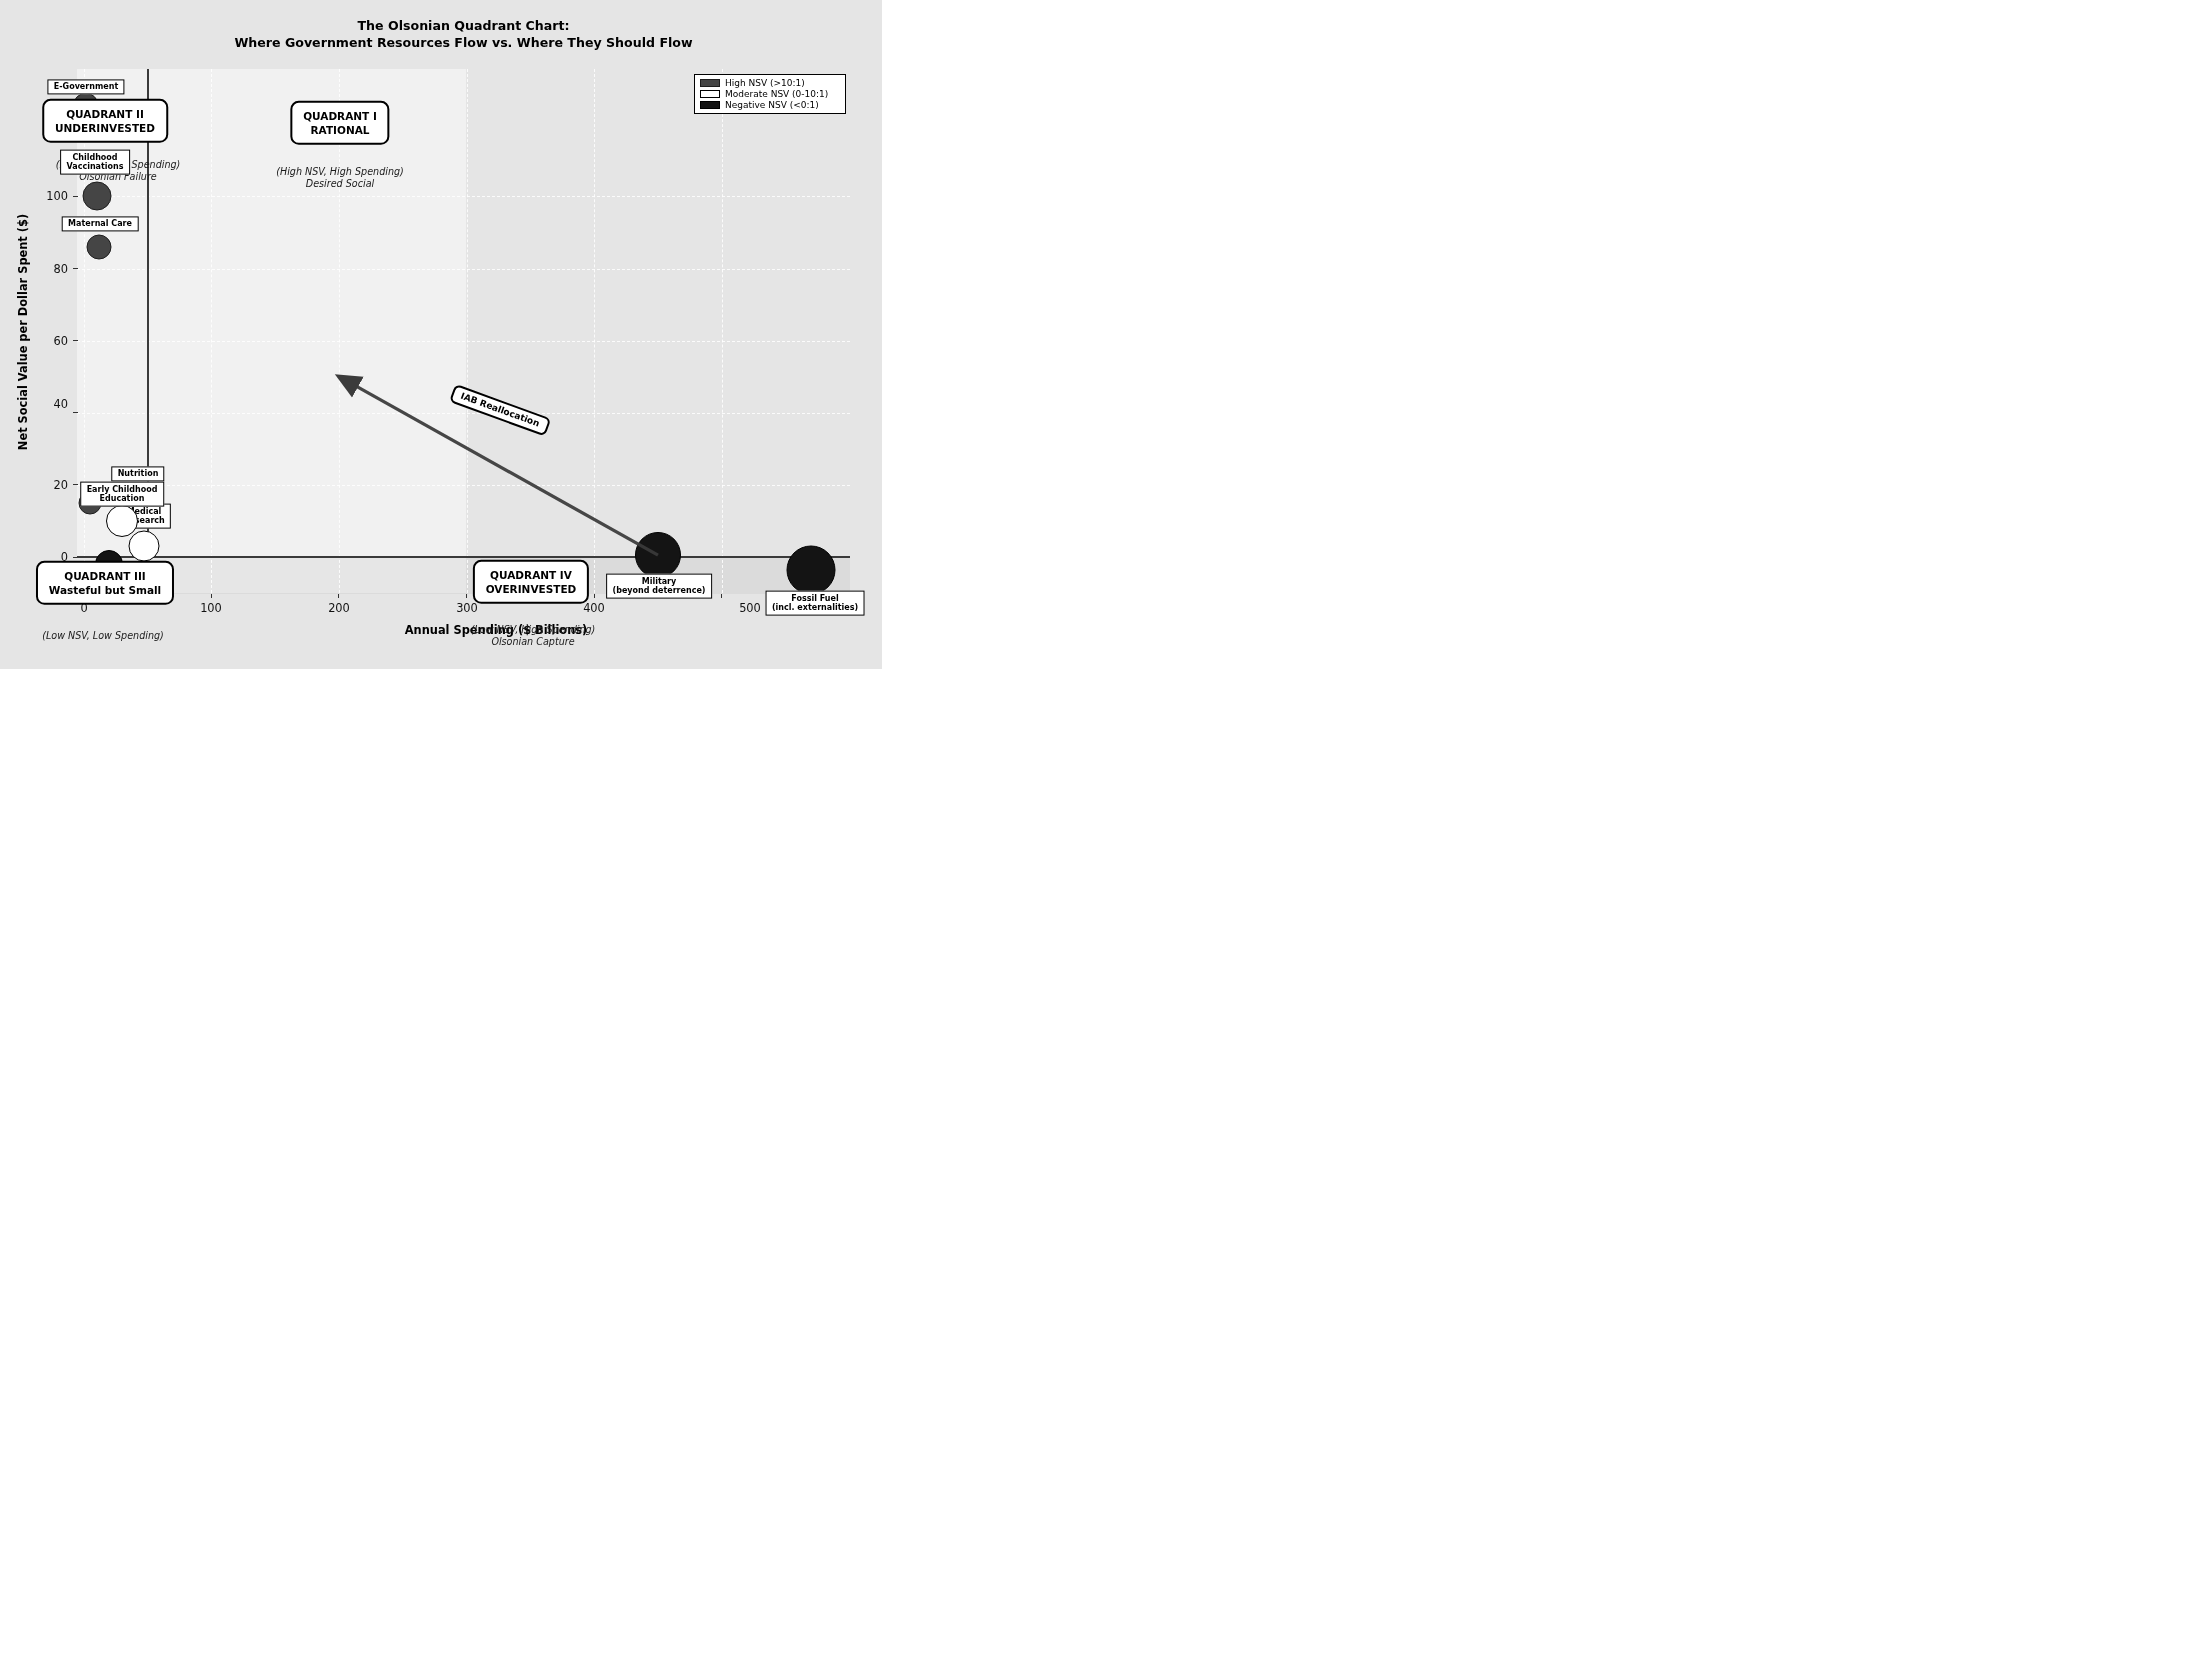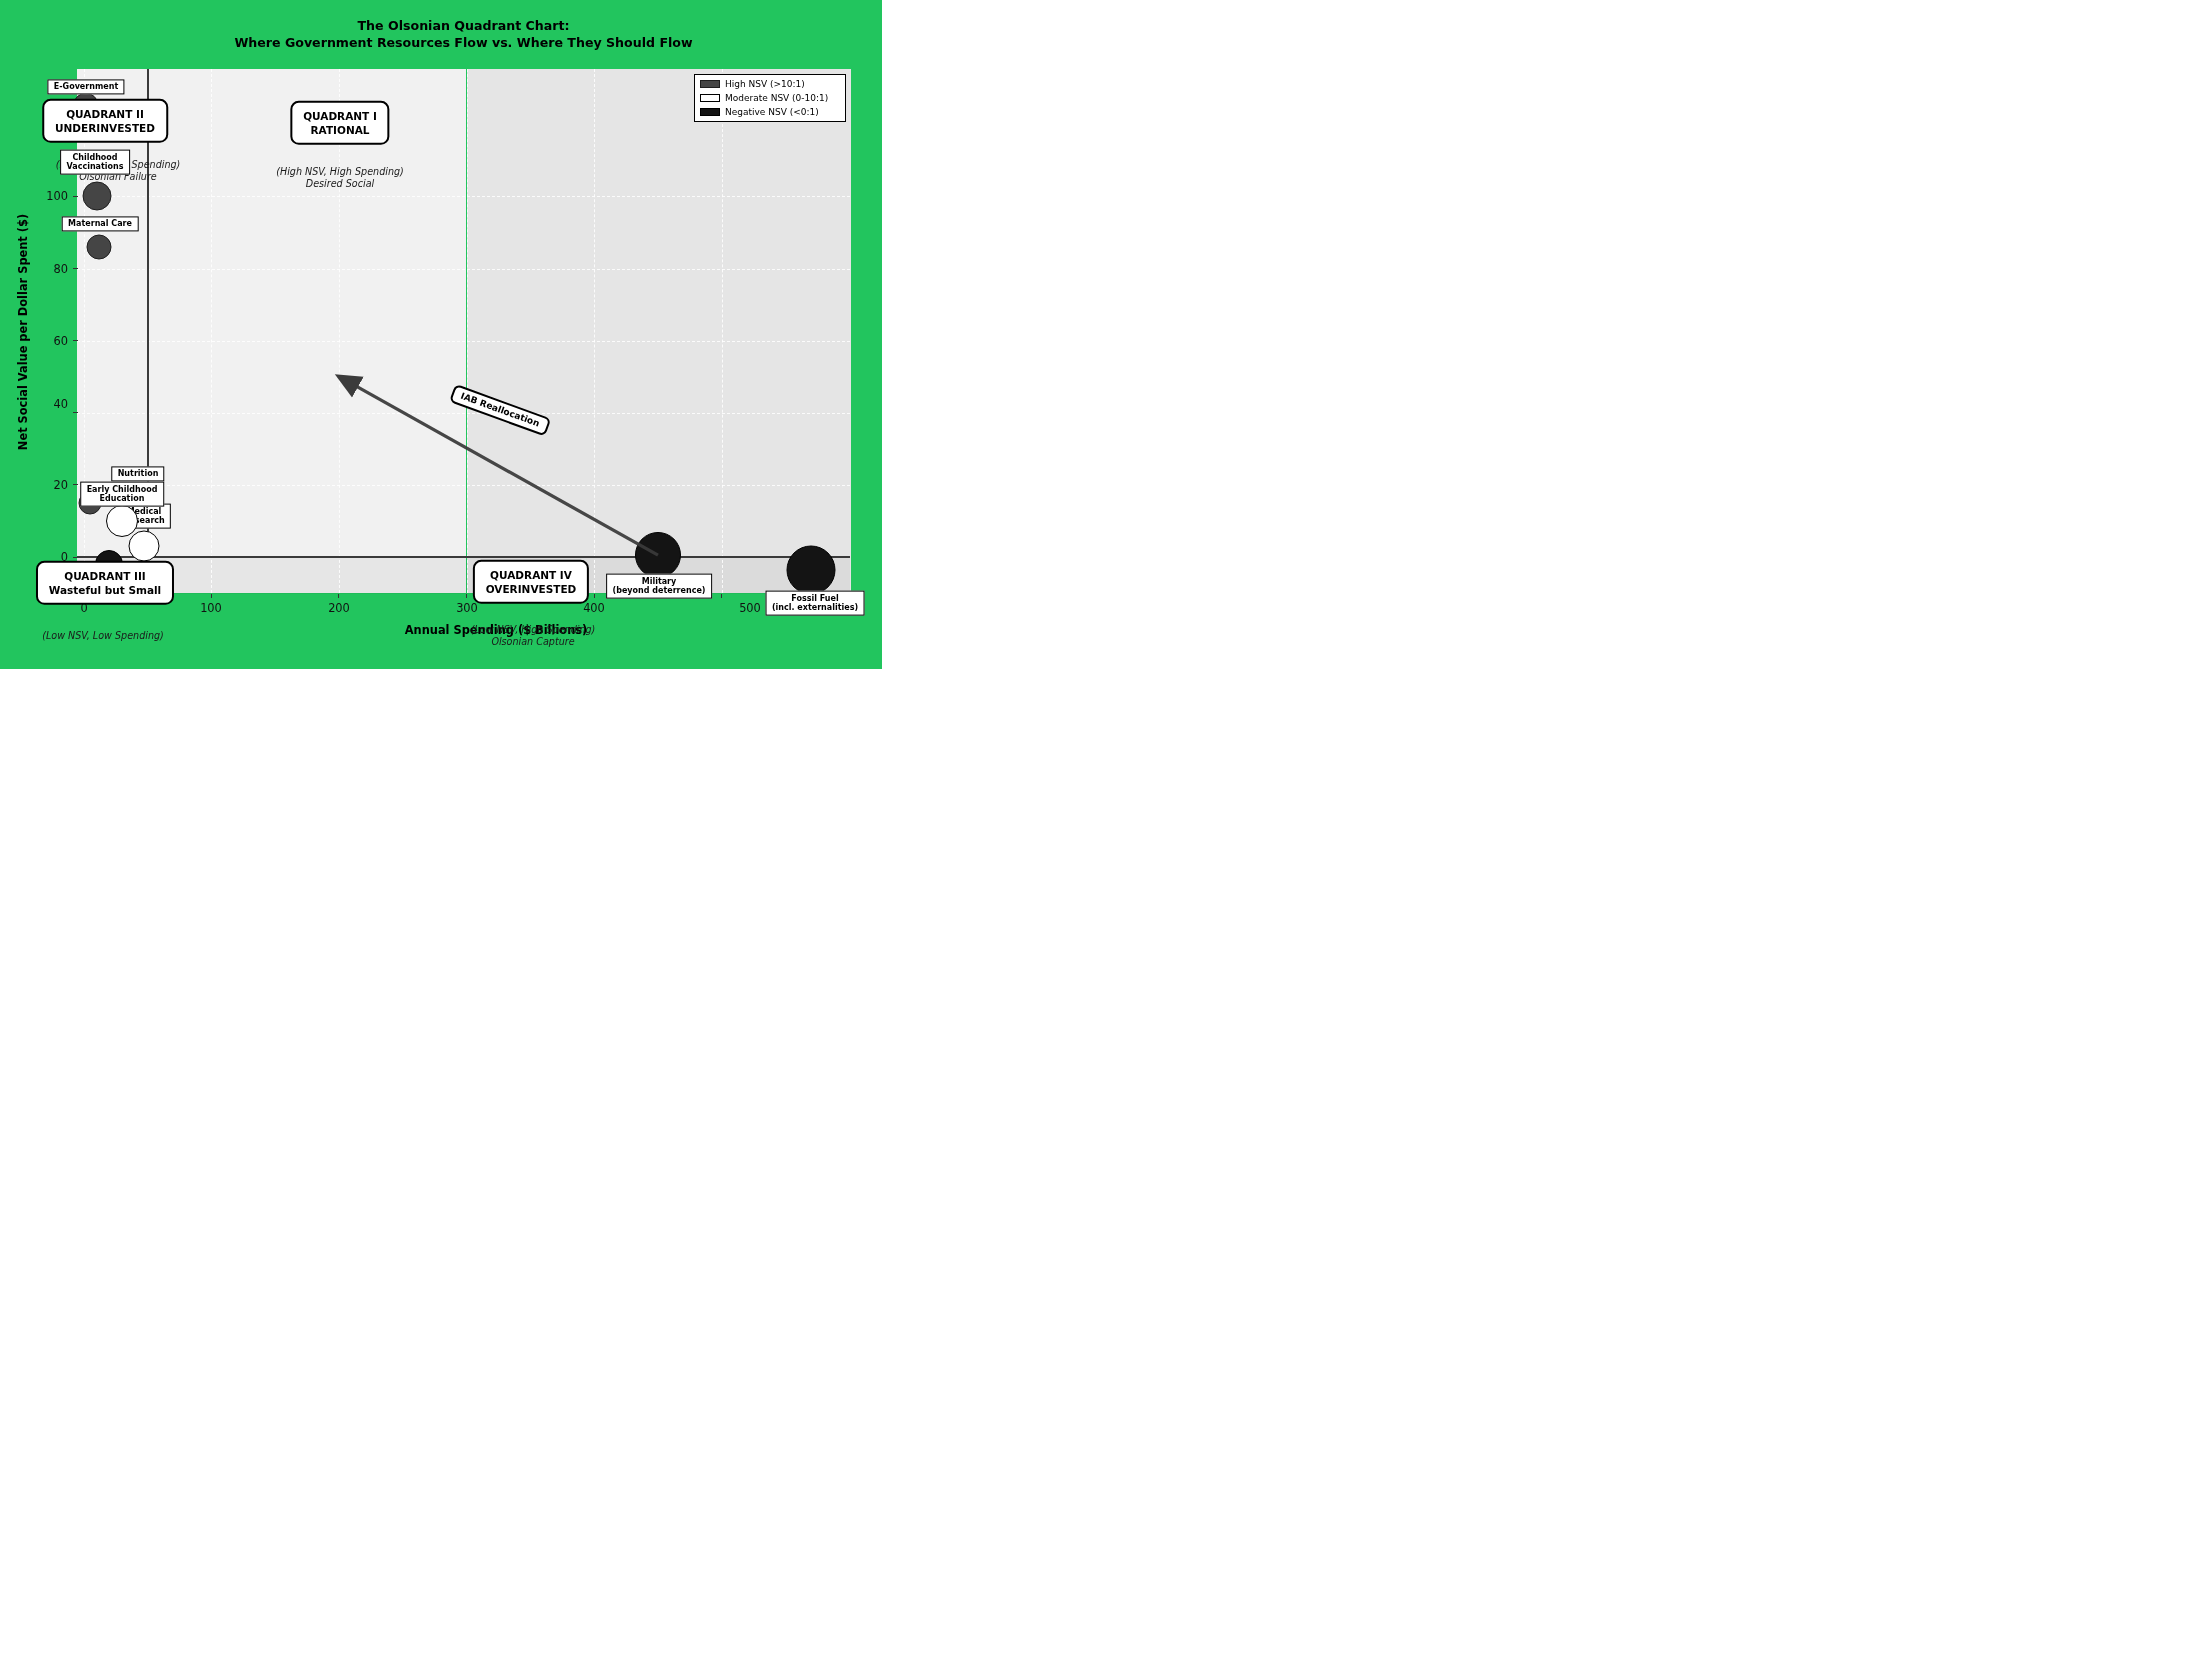--- a/index.html
+++ b/index.html
@@ -1,16 +1,16 @@
 <!DOCTYPE html>
 <html style="font-size:9.6px"><head>
 <meta charset="utf-8">
 <style>
   html,body{margin:0;padding:0;background:#fff;font-family:"DejaVu Sans",sans-serif;}
-  #stage{position:relative;width:882px;height:669px;background:#22c55e;overflow:hidden;}
+  #stage{position:relative;width:882px;height:669px;background:#e5e5e5;overflow:hidden;}
   
   .plot-band{position:absolute;top:69px;height:524px;z-index:0;}
   #band-left{left:77px;width:389px;background:#f1f1f1;}
   #band-right{left:467px;width:384px;background:#e5e5e5;}
   #below-zero-strip{position:absolute;left:77px;top:557px;width:773px;height:37px;background:rgba(0,0,0,0.045);z-index:1;}
   .gridline-h{position:absolute;left:77px;width:773px;height:0;border-top:1px dashed rgba(255,255,255,0.85);z-index:2;}
   .gridline-v{position:absolute;top:69px;height:524px;width:0;border-left:1px dashed rgba(255,255,255,0.85);z-index:2;}
   #divider-v{position:absolute;left:147px;top:69px;width:2px;height:488px;background:#3a3a3a;z-index:3;}
   #divider-h{position:absolute;left:77px;top:556px;width:773px;height:2px;background:#3a3a3a;z-index:3;}
   .tickmark-x{position:absolute;width:1.1px;height:4.2px;background:#333;top:594px;z-index:2;}
@@ -20,21 +20,21 @@
   .data-point{position:absolute;border-radius:50%;transform:translate(-50%,-50%);box-sizing:border-box;z-index:5;}
   .pt-label{position:absolute;transform:translate(-50%,-50%);background:#fff;border:1.4px solid #000;border-radius:0;padding:1.8px 5.4px;font-weight:bold;font-size:8px;line-height:1.2;text-align:center;white-space:nowrap;color:#000;z-index:7;}
   .pt-label.behind{z-index:4;}
   #arrow-svg{position:absolute;left:0;top:0;width:882px;height:669px;z-index:6;pointer-events:none;}
   .quad-box{position:absolute;transform:translate(-50%,-50%);background:#fff;border:2.4px solid #000;border-radius:8.4px;font-weight:bold;font-size:10.5px;line-height:1.35;text-align:center;color:#000;padding:6px 10.8px;white-space:nowrap;z-index:8;}
   .quad-caption{position:absolute;transform:translate(-50%,-50%);font-style:italic;font-size:9.6px;line-height:1.25;text-align:center;color:#1a1a1a;white-space:nowrap;z-index:6;}
   #iab-label{position:absolute;left:500px;top:410px;transform:translate(-50%,-50%) rotate(20deg);background:#fff;border:2.2px solid #000;border-radius:6px;padding:2.4px 7.2px;font-weight:bold;font-size:9px;white-space:nowrap;z-index:8;}
   #chart-title{position:absolute;left:77px;top:17px;width:773px;text-align:center;font-weight:bold;font-size:12.6px;line-height:1.35;color:#000;z-index:2;}
   #x-axis-label{position:absolute;left:465px;top:630px;transform:translate(-50%,-50%);font-weight:bold;font-size:11.4px;color:#000;white-space:nowrap;z-index:2;margin-left:31px;}
   #y-axis-label{position:absolute;left:23px;top:332px;transform:translate(-50%,-50%) rotate(-90deg);font-weight:bold;font-size:11.4px;color:#000;white-space:nowrap;z-index:2;}
-  #legend{position:absolute;left:694px;top:74px;width:152px;height:48px;background:#fff;border:1.2px solid #000;box-sizing:border-box;z-index:9;display:flex;flex-direction:column;justify-content:space-around;padding:2.4px 4.8px;}
+  #legend{position:absolute;left:694px;top:74px;width:152px;height:40px;background:#fff;border:1.2px solid #000;box-sizing:border-box;z-index:9;display:flex;flex-direction:column;justify-content:space-around;padding:2.4px 4.8px;}
   .legend-row{display:flex;align-items:center;gap:4.8px;}
   .legend-swatch{width:20.4px;height:7.8px;border:1px solid #222;box-sizing:border-box;flex:none;}
   .legend-text{font-size:9px;color:#000;white-space:nowrap;}
 </style>
 </head>
 <body>
 
 <div id="stage">
 
   <div id="band-left" class="plot-band"></div>

